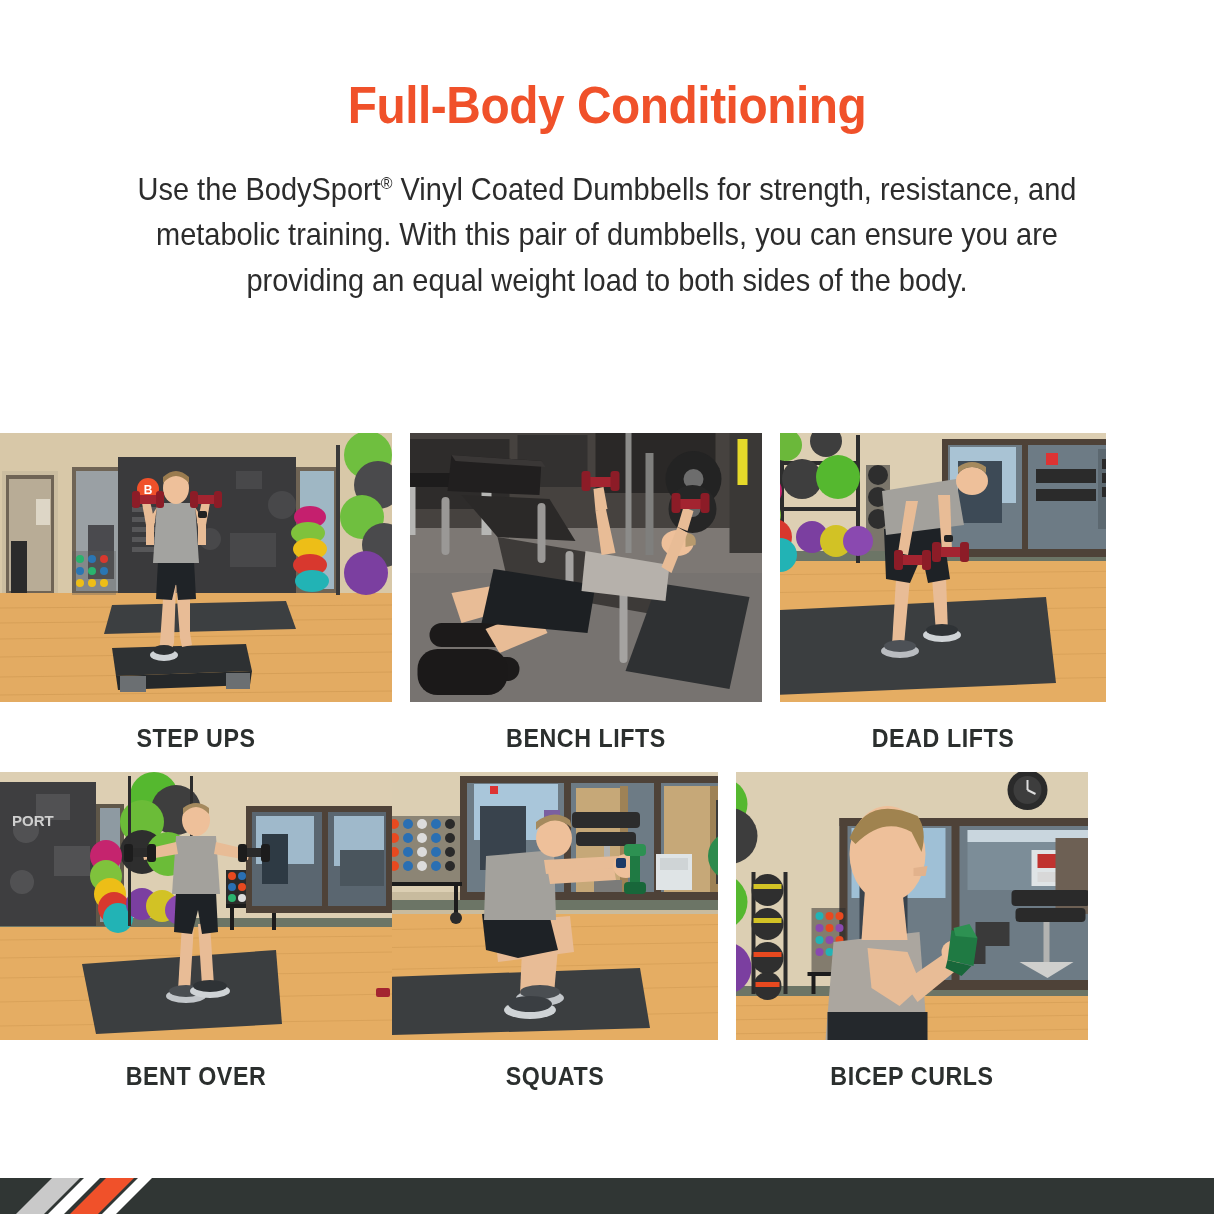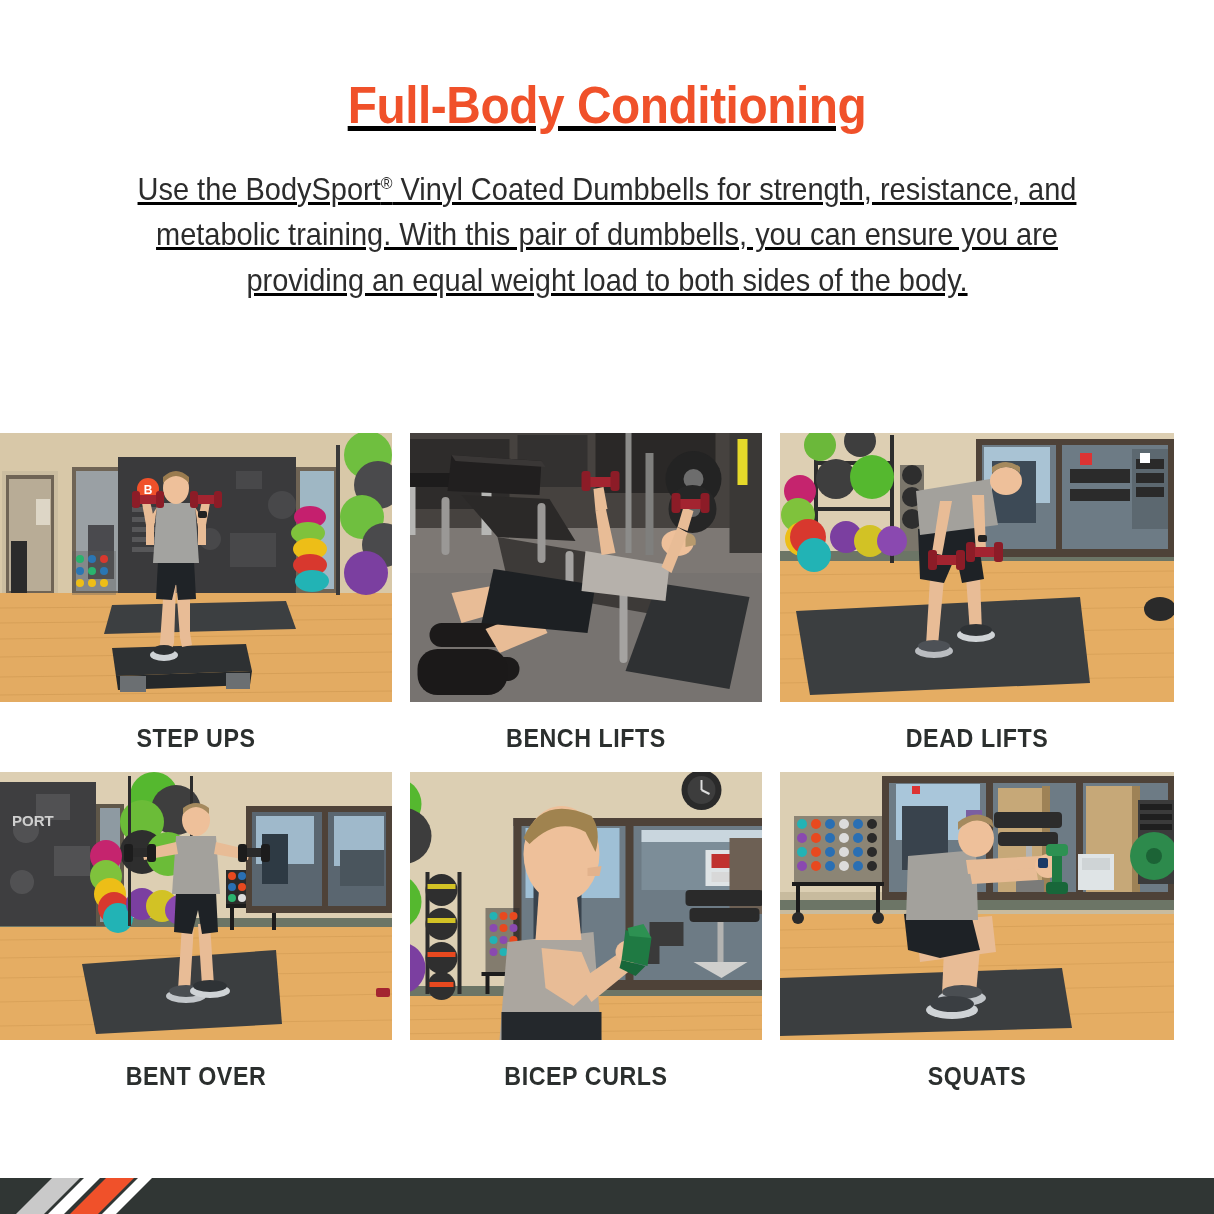--- a/index.html
+++ b/index.html
@@ -3,21 +3,21 @@
 <meta charset="utf-8">
 <title>Full-Body Conditioning</title>
 <style>
   * { box-sizing: border-box; margin: 0; padding: 0; }
   html, body {
     width: 1214px; height: 1214px;
     background: #ffffff;
     font-family: "Liberation Sans", sans-serif;
     overflow: hidden;
   }
-  .page { position: relative; width: 1214px; height: 1214px; background: #fff; text-decoration: underline; }
+  .page { position: relative; width: 1214px; height: 1214px; background: #fff; }
 
   
   .header { padding-top: 78px; text-align: center; }
   .title {
     font-family: "Liberation Sans", sans-serif;
     font-weight: bold;
     font-size: 52px;
     letter-spacing: -0.5px;
     color: #F0512A;
     line-height: 1.05;
@@ -36,21 +36,21 @@
 
   
   .grid {
     position: absolute;
     top: 433px; left: 0;
     width: 1214px;
   }
   .row { display: flex; width: 1214px; }
   .cell { width: 392px; }
   .cell.mid { width: 352px; margin: 0 18px; }
-  .cell.last { width: 394px; }
+  .cell.last { width: 326px; }
   .photo {
     width: 100%; height: 269px;
     overflow: hidden;
     position: relative;
     background: #cfc6b4;
   }
   .photo svg { display: block; width: 100%; height: 100%; }
   .caption {
     text-align: center;
     font-weight: bold;
@@ -461,120 +461,20 @@
               <rect x="124" y="72" width="9" height="18" rx="3" fill="#1c1c1c"></rect>
               <rect x="147" y="72" width="9" height="18" rx="3" fill="#1c1c1c"></rect>
               <rect x="244" y="76" width="20" height="9" rx="2" fill="#2a2a2a"></rect>
               <rect x="238" y="72" width="9" height="18" rx="3" fill="#1c1c1c"></rect>
               <rect x="261" y="72" width="9" height="18" rx="3" fill="#1c1c1c"></rect>
             </g>
             <rect x="376" y="216" width="14" height="9" rx="2" fill="#a32430"></rect>
           </svg>
         </div>
         <div class="caption">BENT OVER</div>
-      </div>
-
-      <div class="cell mid">
-        <div class="photo">
-          <svg viewBox="0 0 393 268" preserveAspectRatio="xMidYMid slice">
-            <rect x="0" y="0" width="393" height="268" fill="#dccdb1"></rect>
-            <rect x="0" y="0" width="393" height="226" fill="#dccfb3"></rect>
-            <rect x="0" y="222" width="393" height="46" fill="#e5ad63"></rect>
-            <g opacity="0.16" stroke="#9c6a27" stroke-width="1">
-              <line x1="0" y1="234" x2="393" y2="230"></line>
-                <line x1="0" y1="248" x2="393" y2="243"></line>
-              <line x1="0" y1="262" x2="393" y2="257"></line>
-            </g>
-            <rect x="0" y="214" width="393" height="10" fill="#6c7566"></rect>
-
-            <circle cx="312" cy="18" r="20" fill="#2a2a2a"></circle>
-            <circle cx="312" cy="18" r="14" fill="#3d3d3d"></circle>
-            <line x1="312" y1="18" x2="312" y2="8" stroke="#ddd" stroke-width="2"></line>
-            <line x1="312" y1="18" x2="320" y2="22" stroke="#ddd" stroke-width="2"></line>
-
-            <rect x="124" y="46" width="269" height="172" fill="#6d7b85"></rect>
-            <rect x="124" y="46" width="269" height="8" fill="#4e4238"></rect>
-            <rect x="124" y="208" width="269" height="10" fill="#4e4238"></rect>
-            <rect x="124" y="46" width="8" height="172" fill="#4e4238"></rect>
-            <rect x="236" y="46" width="8" height="172" fill="#4e4238"></rect>
-            <rect x="385" y="46" width="8" height="172" fill="#4e4238"></rect>
-            <rect x="136" y="56" width="94" height="70" fill="#9fc0d6"></rect>
-            <rect x="144" y="86" width="48" height="88" fill="#39434d"></rect>
-            <rect x="252" y="58" width="128" height="60" fill="#7c8d98"></rect>
-            <rect x="252" y="58" width="128" height="12" fill="#c9d6de"></rect>
-            <rect x="316" y="78" width="38" height="36" fill="#dfe4e6"></rect>
-            <rect x="322" y="82" width="26" height="14" fill="#c0322f"></rect>
-            <rect x="322" y="100" width="26" height="10" fill="#d8d8d8"></rect>
-            <rect x="340" y="66" width="44" height="76" fill="#6d6054"></rect>
-
-            <rect x="296" y="118" width="78" height="16" rx="4" fill="#2a2a2a"></rect>
-            <rect x="300" y="136" width="70" height="14" rx="4" fill="#2a2a2a"></rect>
-            <rect x="328" y="150" width="6" height="42" fill="#b3b3b1"></rect>
-            <polygon points="304,190 358,190 332,206" fill="#cfcfcd"></polygon>
-            <rect x="260" y="150" width="34" height="24" fill="#3a3a3a"></rect>
-            <rect x="250" y="174" width="20" height="18" fill="#3a3a3a"></rect>
-
-            <rect x="36" y="100" width="4" height="122" fill="#2b2b2b"></rect>
-            <rect x="68" y="100" width="4" height="122" fill="#2b2b2b"></rect>
-            <circle cx="52" cy="118" r="16" fill="#2f2f2f"></circle>
-              <rect x="38" y="112" width="28" height="5" fill="#d2c225"></rect>
-            <circle cx="52" cy="152" r="16" fill="#2f2f2f"></circle>
-              <rect x="38" y="146" width="28" height="5" fill="#d2c225"></rect>
-            <circle cx="52" cy="186" r="16" fill="#2f2f2f"></circle>
-              <rect x="38" y="180" width="28" height="5" fill="#e8491f"></rect>
-            <circle cx="52" cy="214" r="14" fill="#2f2f2f"></circle>
-              <rect x="40" y="210" width="24" height="5" fill="#e8491f"></rect>
-
-            <circle cx="6" cy="32" r="26" fill="#55b82f"></circle>
-            <circle cx="14" cy="64" r="28" fill="#3d3d3d"></circle>
-            <circle cx="4" cy="130" r="28" fill="#55b82f"></circle>
-            <circle cx="10" cy="196" r="26" fill="#7b3fa0"></circle>
-
-            <rect x="96" y="136" width="34" height="64" fill="#2a2a2a" opacity="0.5"></rect>
-            <g>
-              <circle cx="104" cy="144" r="4" fill="#22b3b5"></circle>
-                <circle cx="114" cy="144" r="4" fill="#e8491f"></circle>
-                <circle cx="124" cy="144" r="4" fill="#e8491f"></circle>
-              <circle cx="104" cy="156" r="4" fill="#8a49b0"></circle>
-                <circle cx="114" cy="156" r="4" fill="#e8491f"></circle>
-                <circle cx="124" cy="156" r="4" fill="#8a49b0"></circle>
-              <circle cx="104" cy="168" r="4" fill="#22b3b5"></circle>
-                <circle cx="114" cy="168" r="4" fill="#8a49b0"></circle>
-                <circle cx="124" cy="168" r="4" fill="#e8491f"></circle>
-              <circle cx="104" cy="180" r="4" fill="#8a49b0"></circle>
-                <circle cx="114" cy="180" r="4" fill="#22b3b5"></circle>
-                <circle cx="124" cy="180" r="4" fill="#8a49b0"></circle>
-            </g>
-            <rect x="92" y="200" width="44" height="4" fill="#1c1c1c"></rect>
-            <rect x="96" y="204" width="4" height="18" fill="#1c1c1c"></rect>
-            <rect x="128" y="204" width="4" height="18" fill="#1c1c1c"></rect>
-
-            <g>
-
-              <path d="M118,170 L204,160 L212,268 L110,268 Z" fill="#aba69f"></path>
-              <path d="M112,240 L212,240 L212,268 L112,268 Z" fill="#24282c"></path>
-
-              <path d="M152,176 L192,180 L206,214 L184,234 L156,216 Z" fill="#e8bc96"></path>
-
-              <path d="M188,210 L234,178 L246,194 L202,230 Z" fill="#e8bc96"></path>
-
-              <ellipse cx="240" cy="180" rx="14" ry="12" fill="#eec09a"></ellipse>
-
-              <path d="M150,110 L186,110 L192,168 L146,168 Z" fill="#eec09a"></path>
-              <ellipse cx="172" cy="82" rx="38" ry="48" fill="#eec09a"></ellipse>
-              <path d="M134,66 Q152,22 202,44 Q212,58 206,80 L196,60 Q168,44 140,72 Z" fill="#a0834f"></path>
-              <path d="M198,96 L212,94 L210,104 L198,104 Z" fill="#e2b28c"></path>
-
-              <path d="M236,158 L262,166 L258,194 L232,188 Z" fill="#1f7a43"></path>
-              <path d="M238,156 L254,152 L262,166 L240,164 Z" fill="#2d9152"></path>
-              <path d="M232,188 L256,194 L246,204 L230,196 Z" fill="#18673a"></path>
-            </g>
-          </svg>
-        </div>
-        <div class="caption">BICEP CURLS</div>
       </div>
 
       <div class="cell last">
         <div class="photo">
           <svg viewBox="0 0 394 268" preserveAspectRatio="xMidYMid slice">
             <rect x="0" y="0" width="394" height="268" fill="#dccdb1"></rect>
             <rect x="0" y="0" width="394" height="146" fill="#dccfb3"></rect>
             <rect x="0" y="140" width="394" height="128" fill="#e5ad63"></rect>
             <g opacity="0.16" stroke="#9c6a27" stroke-width="1">
               <line x1="0" y1="158" x2="394" y2="152"></line>
@@ -677,20 +577,120 @@
 
               <rect x="272" y="78" width="10" height="40" rx="4" fill="#1f7a43"></rect>
               <rect x="266" y="72" width="22" height="12" rx="4" fill="#2d9152"></rect>
               <rect x="266" y="110" width="22" height="12" rx="4" fill="#18673a"></rect>
               <rect x="258" y="86" width="10" height="10" rx="2" fill="#1c3a66"></rect>
             </g>
           </svg>
         </div>
         <div class="caption">SQUATS</div>
       </div>
+
+      <div class="cell mid">
+        <div class="photo">
+          <svg viewBox="0 0 393 268" preserveAspectRatio="xMidYMid slice">
+            <rect x="0" y="0" width="393" height="268" fill="#dccdb1"></rect>
+            <rect x="0" y="0" width="393" height="226" fill="#dccfb3"></rect>
+            <rect x="0" y="222" width="393" height="46" fill="#e5ad63"></rect>
+            <g opacity="0.16" stroke="#9c6a27" stroke-width="1">
+              <line x1="0" y1="234" x2="393" y2="230"></line>
+                <line x1="0" y1="248" x2="393" y2="243"></line>
+              <line x1="0" y1="262" x2="393" y2="257"></line>
+            </g>
+            <rect x="0" y="214" width="393" height="10" fill="#6c7566"></rect>
+
+            <circle cx="312" cy="18" r="20" fill="#2a2a2a"></circle>
+            <circle cx="312" cy="18" r="14" fill="#3d3d3d"></circle>
+            <line x1="312" y1="18" x2="312" y2="8" stroke="#ddd" stroke-width="2"></line>
+            <line x1="312" y1="18" x2="320" y2="22" stroke="#ddd" stroke-width="2"></line>
+
+            <rect x="124" y="46" width="269" height="172" fill="#6d7b85"></rect>
+            <rect x="124" y="46" width="269" height="8" fill="#4e4238"></rect>
+            <rect x="124" y="208" width="269" height="10" fill="#4e4238"></rect>
+            <rect x="124" y="46" width="8" height="172" fill="#4e4238"></rect>
+            <rect x="236" y="46" width="8" height="172" fill="#4e4238"></rect>
+            <rect x="385" y="46" width="8" height="172" fill="#4e4238"></rect>
+            <rect x="136" y="56" width="94" height="70" fill="#9fc0d6"></rect>
+            <rect x="144" y="86" width="48" height="88" fill="#39434d"></rect>
+            <rect x="252" y="58" width="128" height="60" fill="#7c8d98"></rect>
+            <rect x="252" y="58" width="128" height="12" fill="#c9d6de"></rect>
+            <rect x="316" y="78" width="38" height="36" fill="#dfe4e6"></rect>
+            <rect x="322" y="82" width="26" height="14" fill="#c0322f"></rect>
+            <rect x="322" y="100" width="26" height="10" fill="#d8d8d8"></rect>
+            <rect x="340" y="66" width="44" height="76" fill="#6d6054"></rect>
+
+            <rect x="296" y="118" width="78" height="16" rx="4" fill="#2a2a2a"></rect>
+            <rect x="300" y="136" width="70" height="14" rx="4" fill="#2a2a2a"></rect>
+            <rect x="328" y="150" width="6" height="42" fill="#b3b3b1"></rect>
+            <polygon points="304,190 358,190 332,206" fill="#cfcfcd"></polygon>
+            <rect x="260" y="150" width="34" height="24" fill="#3a3a3a"></rect>
+            <rect x="250" y="174" width="20" height="18" fill="#3a3a3a"></rect>
+
+            <rect x="36" y="100" width="4" height="122" fill="#2b2b2b"></rect>
+            <rect x="68" y="100" width="4" height="122" fill="#2b2b2b"></rect>
+            <circle cx="52" cy="118" r="16" fill="#2f2f2f"></circle>
+              <rect x="38" y="112" width="28" height="5" fill="#d2c225"></rect>
+            <circle cx="52" cy="152" r="16" fill="#2f2f2f"></circle>
+              <rect x="38" y="146" width="28" height="5" fill="#d2c225"></rect>
+            <circle cx="52" cy="186" r="16" fill="#2f2f2f"></circle>
+              <rect x="38" y="180" width="28" height="5" fill="#e8491f"></rect>
+            <circle cx="52" cy="214" r="14" fill="#2f2f2f"></circle>
+              <rect x="40" y="210" width="24" height="5" fill="#e8491f"></rect>
+
+            <circle cx="6" cy="32" r="26" fill="#55b82f"></circle>
+            <circle cx="14" cy="64" r="28" fill="#3d3d3d"></circle>
+            <circle cx="4" cy="130" r="28" fill="#55b82f"></circle>
+            <circle cx="10" cy="196" r="26" fill="#7b3fa0"></circle>
+
+            <rect x="96" y="136" width="34" height="64" fill="#2a2a2a" opacity="0.5"></rect>
+            <g>
+              <circle cx="104" cy="144" r="4" fill="#22b3b5"></circle>
+                <circle cx="114" cy="144" r="4" fill="#e8491f"></circle>
+                <circle cx="124" cy="144" r="4" fill="#e8491f"></circle>
+              <circle cx="104" cy="156" r="4" fill="#8a49b0"></circle>
+                <circle cx="114" cy="156" r="4" fill="#e8491f"></circle>
+                <circle cx="124" cy="156" r="4" fill="#8a49b0"></circle>
+              <circle cx="104" cy="168" r="4" fill="#22b3b5"></circle>
+                <circle cx="114" cy="168" r="4" fill="#8a49b0"></circle>
+                <circle cx="124" cy="168" r="4" fill="#e8491f"></circle>
+              <circle cx="104" cy="180" r="4" fill="#8a49b0"></circle>
+                <circle cx="114" cy="180" r="4" fill="#22b3b5"></circle>
+                <circle cx="124" cy="180" r="4" fill="#8a49b0"></circle>
+            </g>
+            <rect x="92" y="200" width="44" height="4" fill="#1c1c1c"></rect>
+            <rect x="96" y="204" width="4" height="18" fill="#1c1c1c"></rect>
+            <rect x="128" y="204" width="4" height="18" fill="#1c1c1c"></rect>
+
+            <g>
+
+              <path d="M118,170 L204,160 L212,268 L110,268 Z" fill="#aba69f"></path>
+              <path d="M112,240 L212,240 L212,268 L112,268 Z" fill="#24282c"></path>
+
+              <path d="M152,176 L192,180 L206,214 L184,234 L156,216 Z" fill="#e8bc96"></path>
+
+              <path d="M188,210 L234,178 L246,194 L202,230 Z" fill="#e8bc96"></path>
+
+              <ellipse cx="240" cy="180" rx="14" ry="12" fill="#eec09a"></ellipse>
+
+              <path d="M150,110 L186,110 L192,168 L146,168 Z" fill="#eec09a"></path>
+              <ellipse cx="172" cy="82" rx="38" ry="48" fill="#eec09a"></ellipse>
+              <path d="M134,66 Q152,22 202,44 Q212,58 206,80 L196,60 Q168,44 140,72 Z" fill="#a0834f"></path>
+              <path d="M198,96 L212,94 L210,104 L198,104 Z" fill="#e2b28c"></path>
+
+              <path d="M236,158 L262,166 L258,194 L232,188 Z" fill="#1f7a43"></path>
+              <path d="M238,156 L254,152 L262,166 L240,164 Z" fill="#2d9152"></path>
+              <path d="M232,188 L256,194 L246,204 L230,196 Z" fill="#18673a"></path>
+            </g>
+          </svg>
+        </div>
+        <div class="caption">BICEP CURLS</div>
+      </div>
     </div>
   </div>
 
   <div class="bottombar">
     <svg width="1214" height="36" viewBox="0 0 1214 36">
       <polygon points="0,0 1214,0 1214,36 0,36" fill="#303634"></polygon>
       <polygon points="16,36 52,0 80,0 44,36" fill="#c9c9c9"></polygon>
       <polygon points="48,36 84,0 100,0 64,36" fill="#ffffff"></polygon>
       <polygon points="70,36 106,0 134,0 98,36" fill="#F0512A"></polygon>
       <polygon points="102,36 138,0 152,0 116,36" fill="#ffffff"></polygon>

